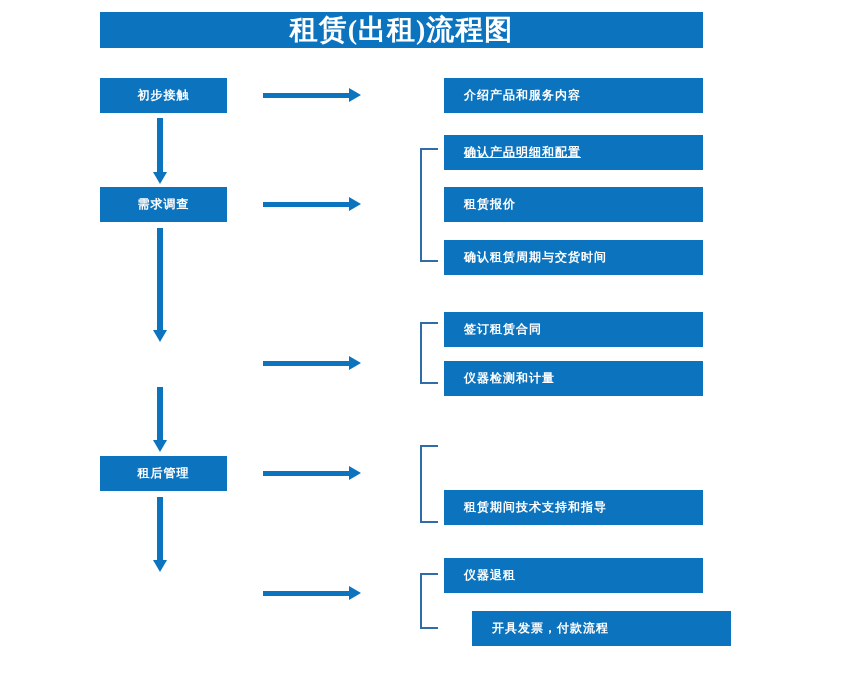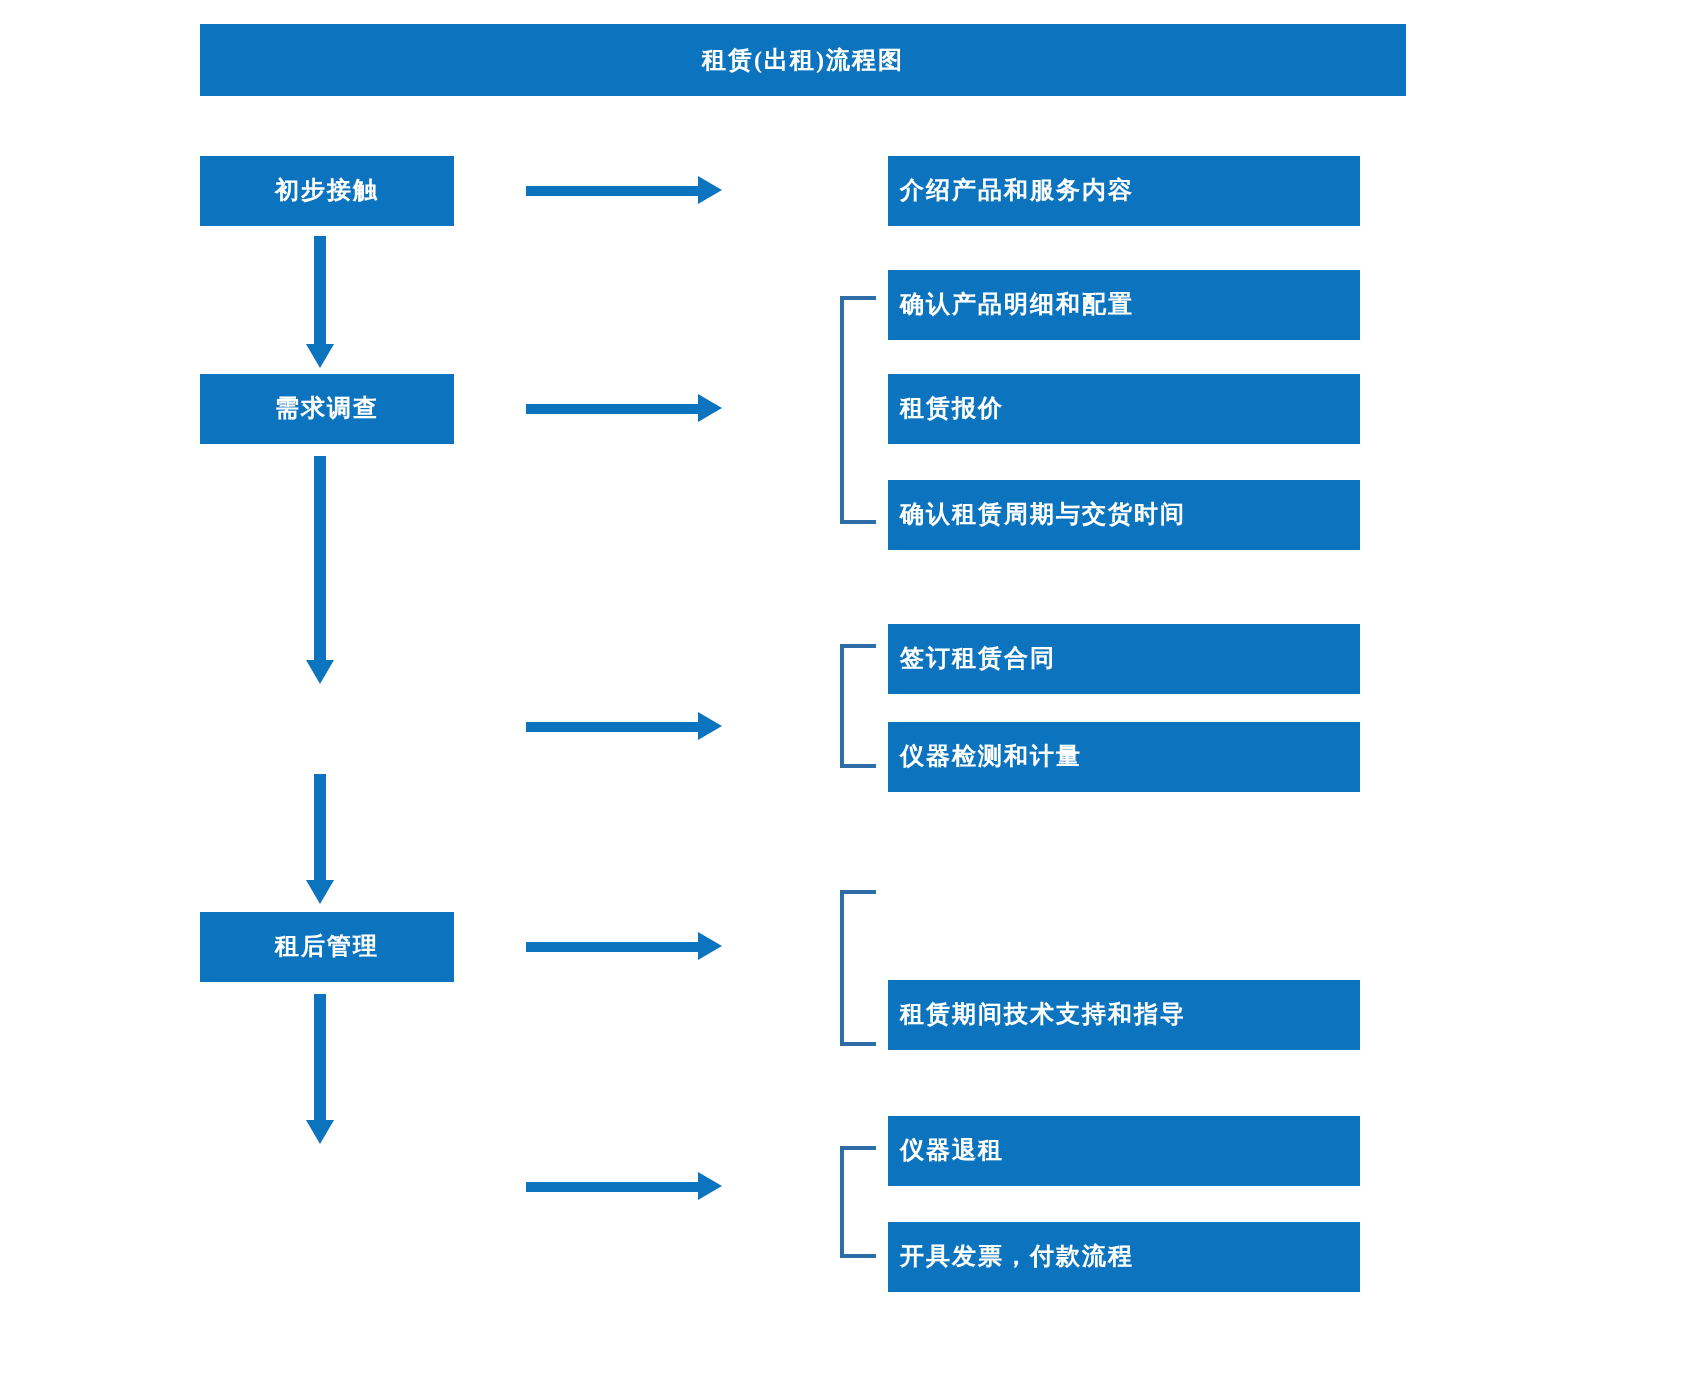--- a/index.html
+++ b/index.html
@@ -9,21 +9,21 @@
     font-family:"Liberation Serif","DejaVu Serif",serif;
     overflow:hidden;
   }
   #canvas{position:relative;width:844px;height:688px;}
 
   .title-bar{
     position:absolute;
     left:100px;top:12px;width:603px;height:36px;
     background:#0C73BE;
     color:#ffffff;
-    font-size:12px;
+    font-size:28px;
     font-weight:bold;
     display:flex;align-items:center;justify-content:center;
     letter-spacing:1px;
     font-family:"Liberation Serif","DejaVu Serif",serif;
   }
 
   .node{
     position:absolute;
     background:#0C73BE;
     color:#ffffff;
@@ -33,23 +33,23 @@
     letter-spacing:1px;
     font-family:"Liberation Serif","DejaVu Serif",serif;
     white-space:nowrap;
   }
   .stage-node{
     width:127px;height:35px;
     left:100px;
     justify-content:center;
   }
   .detail-node{
-    width:236px;height:35px;
+    width:259px;height:35px;
     left:444px;
-    padding-left:6px;
+    padding-left:20px;
     box-sizing:border-box;
     justify-content:flex-start;
   }
 
   
   .h-arrow{position:absolute;height:14px;}
   .h-arrow .shaft{
     position:absolute;left:0;top:5px;
     height:5px;width:88px;background:#0C73BE;
   }
@@ -114,21 +114,21 @@
     <span>需求调查</span>
   </div>
 
   <div class="h-arrow" style="left:263px;top:197px;width:100px;">
     <span class="shaft"></span>
     <span class="head"></span>
   </div>
 
   <div class="brace" style="top:148px;height:114px;"></div>
 
-  <div class="node detail-node" style="top:135px;">
+  <div class="node detail-node" style="top:135px;text-decoration:underline;">
     <span>确认产品明细和配置</span>
   </div>
   <div class="node detail-node" style="top:187px;">
     <span>租赁报价</span>
   </div>
   <div class="node detail-node" style="top:240px;">
     <span>确认租赁周期与交货时间</span>
   </div>
 
   <div class="v-arrow" style="top:228px;height:114px;">
@@ -180,17 +180,17 @@
   <div class="h-arrow" style="left:263px;top:586px;width:100px;">
     <span class="shaft"></span>
     <span class="head"></span>
   </div>
 
   <div class="brace" style="top:573px;height:56px;"></div>
 
   <div class="node detail-node" style="top:558px;text-align:center;">
     <span>仪器退租</span>
   </div>
-  <div class="node detail-node" style="top:611px;">
+  <div class="node detail-node" style="top:611px;margin-left:28px;">
     <span>开具发票，付款流程</span>
   </div>
 
 </div>
 
 </body></html>

